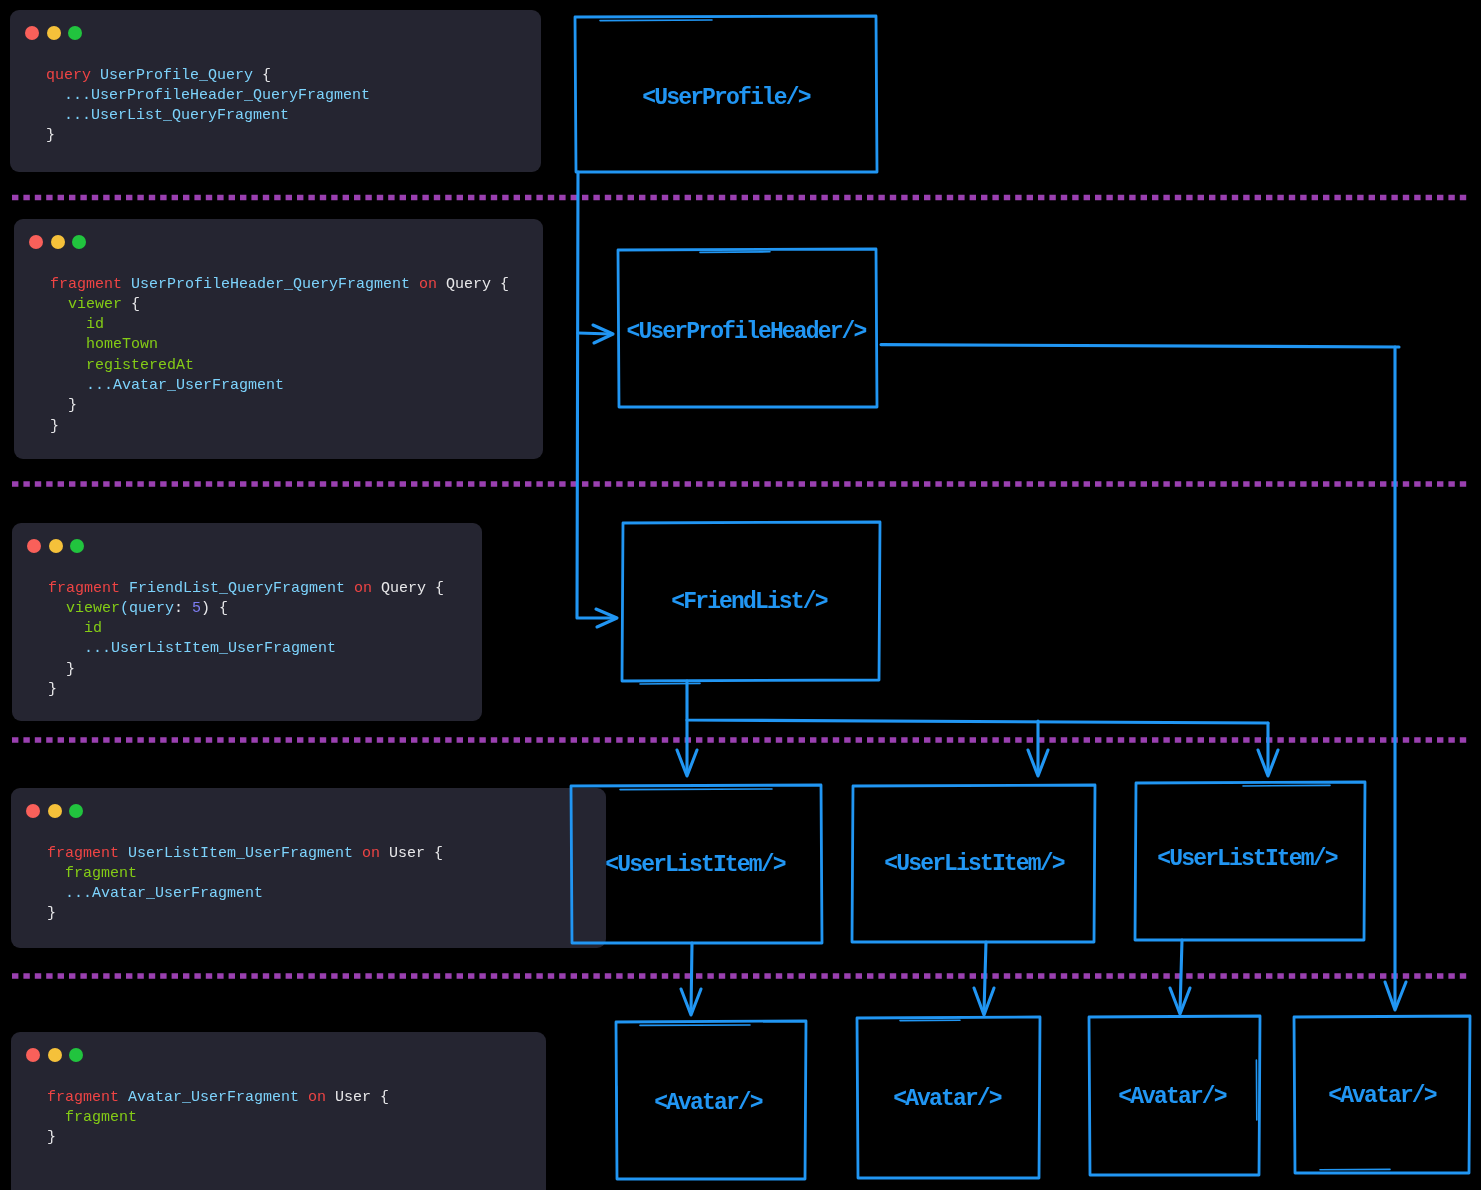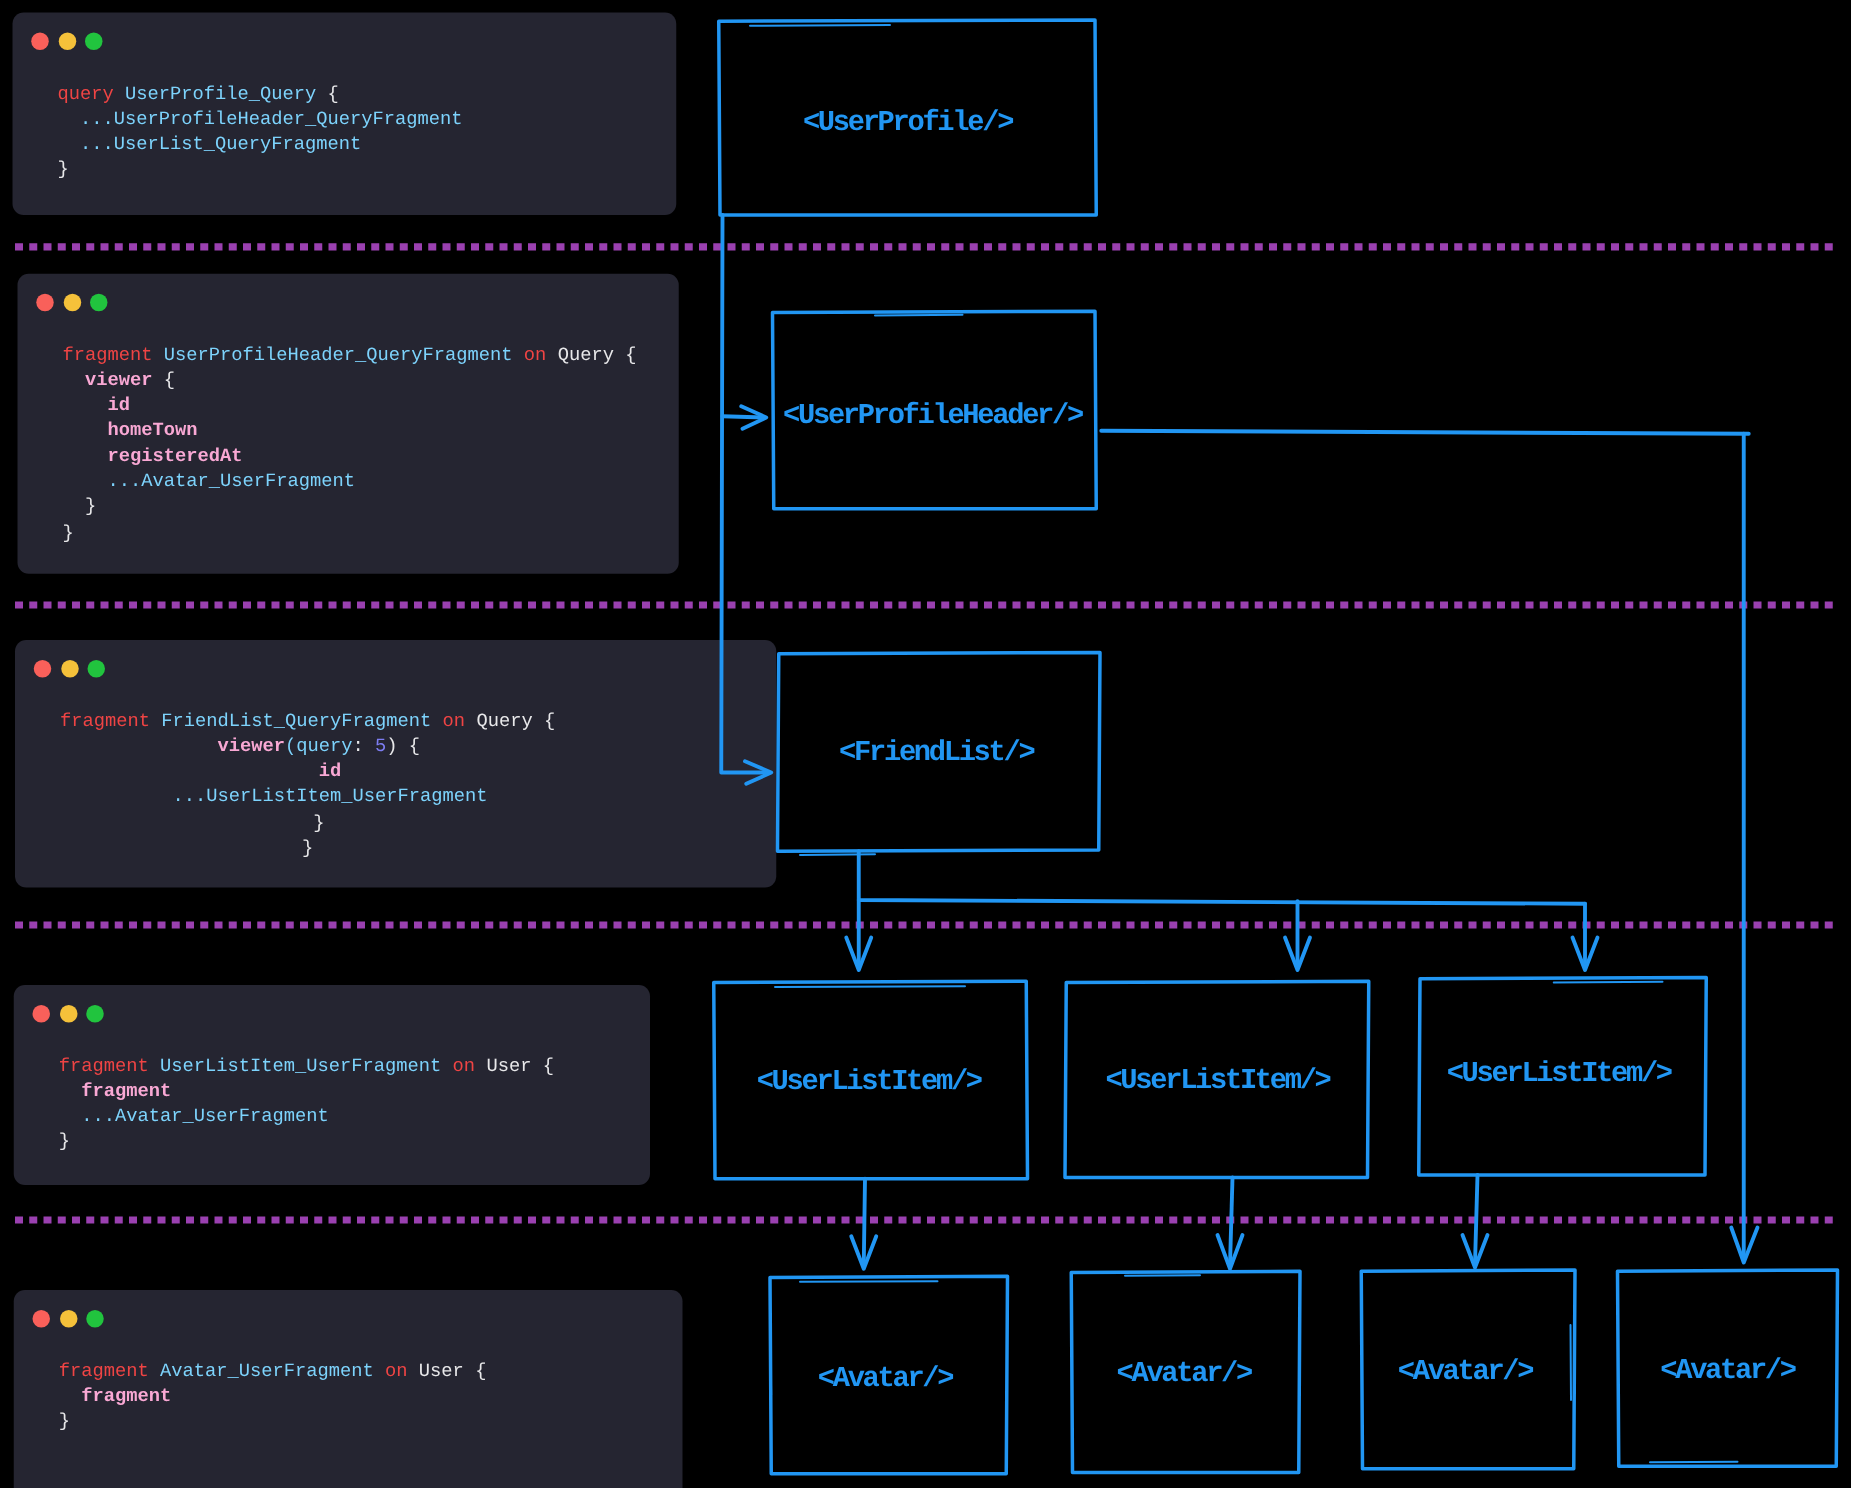--- a/index.html
+++ b/index.html
@@ -3,21 +3,21 @@
 <meta charset="utf-8">
 <style>
   html,body{margin:0;padding:0;background:#000;width:1481px;height:1190px;overflow:hidden;}
   #stage{position:absolute;left:0;top:0;width:1481px;height:1190px;background:#000;}
   .panel{position:absolute;background:#252531;border-radius:9px;}
   .dots{position:absolute;left:15px;top:15.5px;}
   .dots i{display:inline-block;width:14px;height:14px;border-radius:50%;margin-right:7.5px;}
   .d-r{background:#f9605a;} .d-y{background:#f5c13a;} .d-g{background:#21c43e;}
   pre.code{position:absolute;left:36px;top:55.5px;margin:0;
     font-family:"Liberation Mono",monospace;font-size:15px;line-height:20.3px;color:#e8e8ea;}
-  .k{color:#ef4444;} .g{color:#7dd3fc;} .c{color:#f9a8d4;font-weight:bold;} .v{color:#7d7df2;}
+  .k{color:#ef4444;} .g{color:#7dd3fc;} .c{color:#84cc16;} .v{color:#7d7df2;}
   svg{position:absolute;left:0;top:0;}
   .lbl{font-family:"Liberation Mono",monospace;font-weight:bold;font-size:23px;
        letter-spacing:-1.85px;fill:#2196f3;text-anchor:middle;}
 </style>
 </head>
 <body>
 <div id="stage">
 
   <div class="panel" style="left:10px;top:10px;width:531px;height:162px;">
     <div class="dots"><i class="d-r"></i><i class="d-y"></i><i class="d-g"></i></div>
@@ -32,31 +32,31 @@
     <pre class="code"><span class="k">fragment</span> <span class="g">UserProfileHeader_QueryFragment</span> <span class="k">on</span> Query {
   <span class="c">viewer</span> {
     <span class="c">id</span>
     <span class="c">homeTown</span>
     <span class="c">registeredAt</span>
     <span class="g">...Avatar_UserFragment</span>
   }
 }</pre>
   </div>
 
-  <div class="panel" style="left:12px;top:512px;width:609px;height:198px;text-align:center;">
+  <div class="panel" style="left:12px;top:523px;width:470px;height:198px;">
     <div class="dots"><i class="d-r"></i><i class="d-y"></i><i class="d-g"></i></div>
     <pre class="code"><span class="k">fragment</span> <span class="g">FriendList_QueryFragment</span> <span class="k">on</span> Query {
   <span class="c">viewer</span><span class="g">(query</span>: <span class="v">5</span>) {
     <span class="c">id</span>
     <span class="g">...UserListItem_UserFragment</span>
   }
 }</pre>
   </div>
 
-  <div class="panel" style="left:11px;top:788px;width:509px;height:160px;">
+  <div class="panel" style="left:11px;top:788px;width:595px;height:160px;">
     <div class="dots"><i class="d-r"></i><i class="d-y"></i><i class="d-g"></i></div>
     <pre class="code"><span class="k">fragment</span> <span class="g">UserListItem_UserFragment</span> <span class="k">on</span> User {
   <span class="c">fragment</span>
   <span class="g">...Avatar_UserFragment</span>
 }</pre>
   </div>
 
   <div class="panel" style="left:11px;top:1032px;width:535px;height:175px;">
     <div class="dots"><i class="d-r"></i><i class="d-y"></i><i class="d-g"></i></div>
     <pre class="code"><span class="k">fragment</span> <span class="g">Avatar_UserFragment</span> <span class="k">on</span> User {

